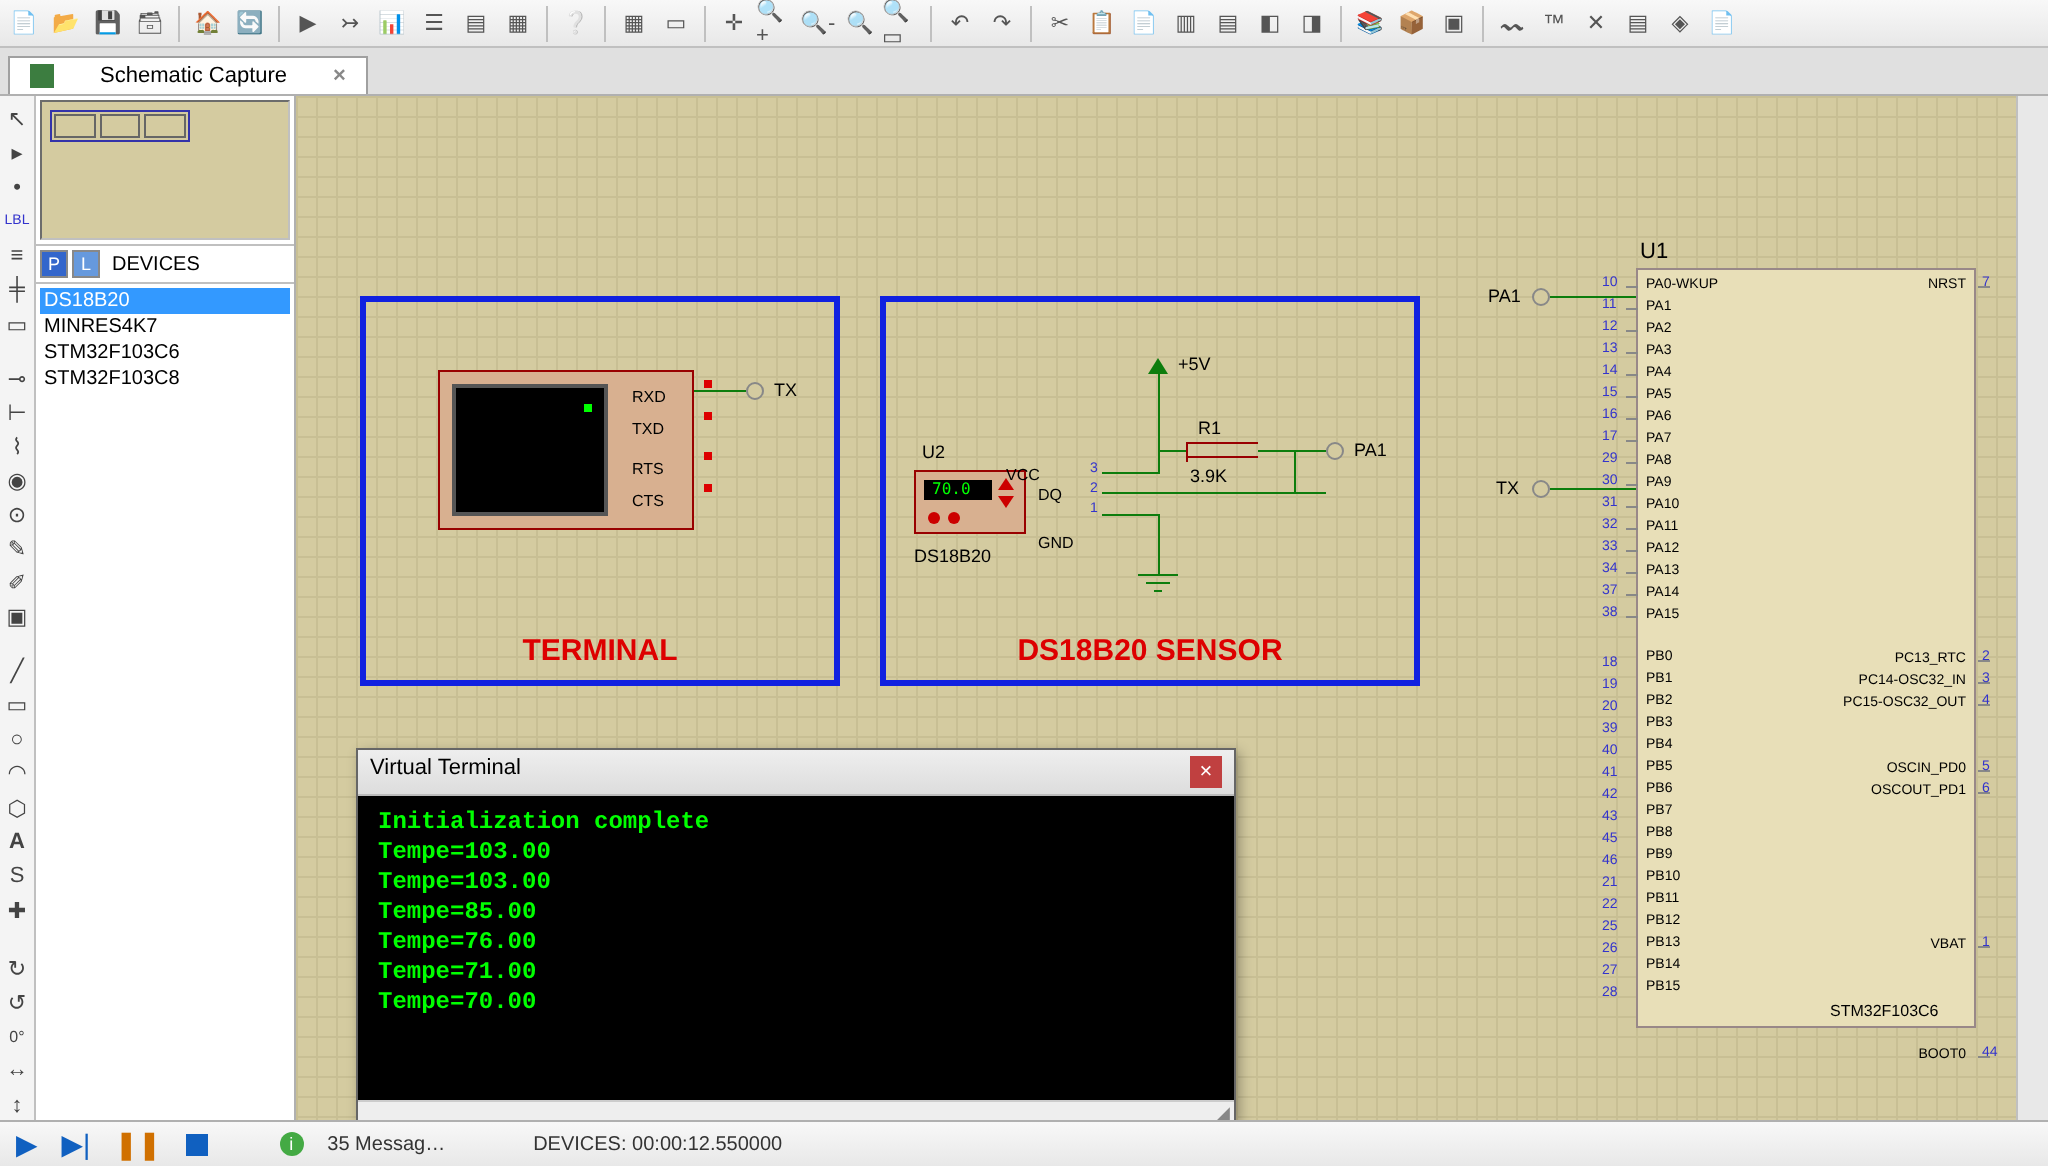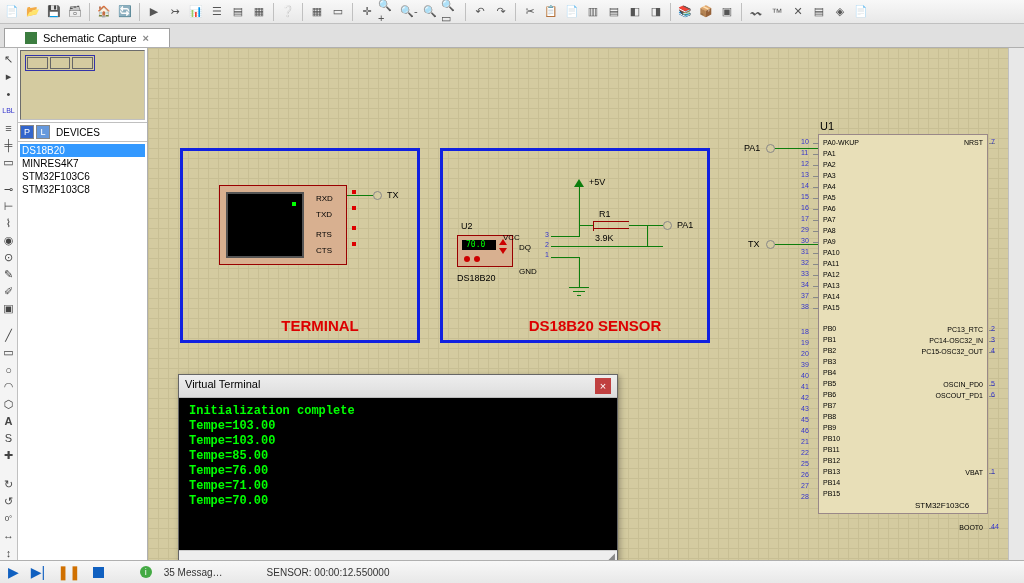--- a/index.html
+++ b/index.html
@@ -1,41 +1,41 @@
 <!DOCTYPE html>
 <html><head>
 <meta charset="utf-8">
 <style>
 * { box-sizing: border-box; margin: 0; padding: 0; }
 body { font-family: Tahoma, Arial, sans-serif; font-size: 11px; background: #f0f0f0; width: 1024px; height: 583px; overflow: hidden; }
 .toolbar { height: 24px; background: linear-gradient(#f8f8f8,#e8e8e8); border-bottom: 1px solid #c0c0c0; display: flex; align-items: center; padding: 0 2px; gap: 1px; }
 .tb-icon { width: 20px; height: 20px; display: inline-flex; align-items: center; justify-content: center; color: #555; cursor: pointer; }
 .tb-sep { width: 1px; height: 18px; background: #c0c0c0; margin: 0 3px; }
 .tab-bar { height: 24px; background: #e0e0e0; border-bottom: 1px solid #b0b0b0; display: flex; align-items: flex-end; padding-left: 4px; }
-.tab { background: #fff; padding: 3px 20px; border: 1px solid #a0a0a0; border-bottom: none; display: flex; align-items: center; gap: 6px; font-size: 11px; }
+.tab { background: #fff; padding: 3px 10px; border: 1px solid #a0a0a0; border-bottom: none; display: flex; align-items: center; gap: 23px; font-size: 11px; }
 .tab-icon { width: 12px; height: 12px; background: #3c7d40; display: inline-block; }
 .tab-close { color: #888; cursor: pointer; font-weight: bold; }
 .main { display: flex; height: 512px; }
 .side-tools { width: 18px; background: #f4f4f4; border-right: 1px solid #c0c0c0; display: flex; flex-direction: column; align-items: center; padding-top: 4px; gap: 2px; }
 .side-tool { width: 16px; height: 16px; display: flex; align-items: center; justify-content: center; color: #444; cursor: pointer; font-size: 11px; }
 .left-panel { width: 130px; background: #fff; border-right: 1px solid #b0b0b0; display: flex; flex-direction: column; }
 .overview { height: 70px; border: 1px inset #c0c0c0; margin: 2px; background: #d4cba0; position: relative; }
 .ov-inner { position: absolute; left: 4px; top: 4px; width: 70px; height: 16px; border: 1px solid #33a; display: flex; gap: 2px; padding: 1px; }
 .ov-box { flex: 1; border: 1px solid #666; }
 .device-header { display: flex; align-items: center; gap: 2px; padding: 2px; border-top: 1px solid #c0c0c0; border-bottom: 1px solid #c0c0c0; }
 .dev-btn { width: 14px; height: 14px; border: 1px solid #888; background: #e0e0e8; font-size: 9px; display: flex; align-items: center; justify-content: center; cursor: pointer; }
 .dev-btn.p { background: #3366cc; color: #fff; }
 .dev-btn.l { background: #6699dd; color: #fff; }
 .dev-label { font-size: 10px; padding-left: 4px; text-align: right; }
 .dev-list { flex: 1; font-size: 10px; padding: 2px; }
 .dev-item { padding: 1px 2px; cursor: pointer; }
 .dev-item.sel { background: #3399ff; color: #fff; }
 .canvas { flex: 1; background: #d4cba0; position: relative; overflow: hidden; background-image: repeating-linear-gradient(#c8bf94 0 1px, transparent 1px 10px), repeating-linear-gradient(90deg, #c8bf94 0 1px, transparent 1px 10px); }
 .blue-box { position: absolute; border: 3px solid #1020e0; }
-.box-label { position: absolute; width: 100%; text-align: center; font-weight: bold; font-size: 15px; color: #d00; bottom: 6px; margin-left: 20px; }
+.box-label { position: absolute; width: 100%; text-align: center; font-weight: bold; font-size: 15px; color: #d00; bottom: 6px; }
 .vterm-hw { position: absolute; border: 1px solid #900; background: #d8b090; }
 .vterm-screen { position: absolute; background: #000; border: 2px solid #555; }
 .vterm-led { position: absolute; width: 4px; height: 4px; background: #0f0; }
 .pin-label { position: absolute; font-size: 8px; color: #000; }
 .pin-dot { position: absolute; width: 4px; height: 4px; background: #d00; }
 .wire-g { position: absolute; background: #0d7d0d; }
 .net-circle { position: absolute; width: 9px; height: 9px; border: 1px solid #888; border-radius: 50%; background: #d4cba0; }
 .net-text { position: absolute; font-size: 9px; color: #000; }
 .popup { position: absolute; border: 1px solid #666; background: #fff; box-shadow: 2px 2px 6px rgba(0,0,0,.3); }
 .popup-title { background: linear-gradient(#eee,#ddd); padding: 3px 6px; font-size: 11px; display: flex; justify-content: space-between; border-bottom: 1px solid #bbb; }
@@ -419,14 +419,14 @@
 
 <div class="statusbar">
   <span class="play-btn">▶</span>
   <span class="play-btn">▶|</span>
   <span class="pause-btn">❚❚</span>
   <span class="stop-btn"></span>
   <span style="width:12px"></span>
   <span class="msg-icon">i</span>
   <span class="status-text">35 Messag…</span>
   <span style="width:20px"></span>
-  <span class="status-text">SENSOR: 00:00:12.550000</span>
+  <span class="status-text">DEVICES: 00:00:12.550000</span>
 </div>
 
 </body></html>

